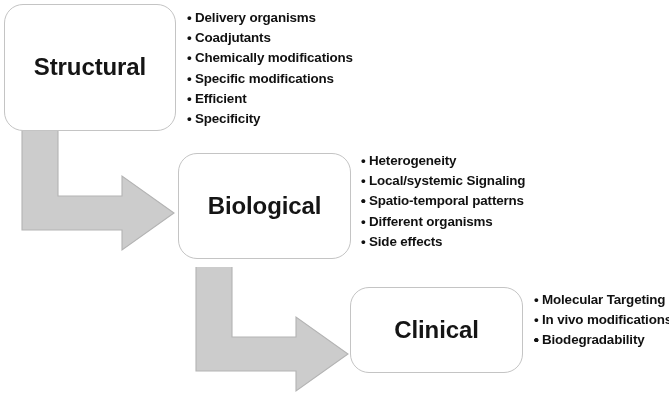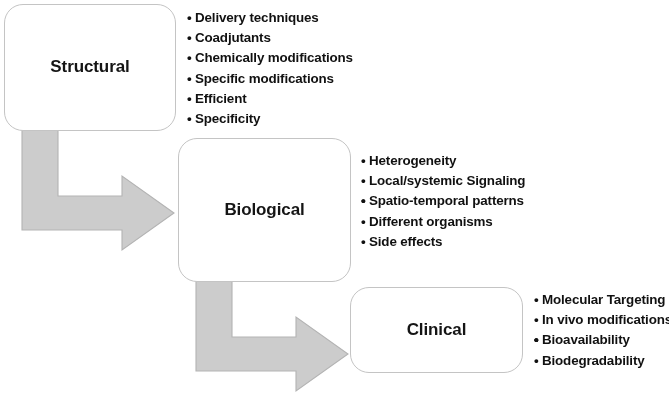--- a/index.html
+++ b/index.html
@@ -22,30 +22,30 @@
     box-sizing: border-box;
     background: #ffffff;
     border: 1.1px solid #c4c4c4;
     border-radius: 19px;
     display: flex;
     align-items: center;
     justify-content: center;
     z-index: 3;
   }
   .stage-title {
-    font-size: 17px;
+    font-size: 24px;
     font-weight: bold;
     color: #151515;
     letter-spacing: -0.1px;
     text-align: center;
     line-height: 1.1;
   }
 
   #box-structural { left: 4px;   top: 4px;   width: 172px; height: 127px; }
-  #box-biological { left: 178px; top: 138px; width: 173px; height: 144px; }
+  #box-biological { left: 178px; top: 153px; width: 173px; height: 106px; }
   #box-clinical   { left: 350px; top: 287px; width: 173px; height: 86px; }
 
   
   .bullet-list {
     position: absolute;
     margin: 0;
     padding: 0;
     list-style: none;
     z-index: 4;
   }
@@ -91,21 +91,21 @@
 
   <svg id="arrow-biological-clinical" class="elbow-arrow" width="162" height="126" viewBox="0 0 162 126">
     <path d="M 4 4 L 40 4 L 40 84 L 104 84 L 104 64 L 156 101 L 104 138 L 104 118 L 4 118 Z" fill="#cccccc" stroke="#b3b3b3" stroke-width="1.1" stroke-linejoin="miter" transform="translate(0,-14)"></path>
   </svg>
 
   <div id="box-structural" class="stage-box">
     <span class="stage-title">Structural</span>
   </div>
 
   <ul id="list-structural" class="bullet-list">
-    <li><span class="bullet-dot">•</span><span>Delivery techniques</span></li>
+    <li><span class="bullet-dot">•</span><span>Delivery organisms</span></li>
     <li><span class="bullet-dot">•</span><span>Coadjutants</span></li>
     <li><span class="bullet-dot">•</span><span>Chemically modifications</span></li>
     <li><span class="bullet-dot">•</span><span>Specific modifications</span></li>
     <li><span class="bullet-dot">•</span><span>Efficient</span></li>
     <li><span class="bullet-dot">•</span><span>Specificity</span></li>
   </ul>
 
   <div id="box-biological" class="stage-box">
     <span class="stage-title">Biological</span>
   </div>
@@ -121,17 +121,17 @@
 
   <div id="box-clinical" class="stage-box">
     <span class="stage-title">Clinical</span>
   </div>
 
   <ul id="list-clinical" class="bullet-list">
     <li><span class="bullet-dot">•</span><span>Molecular Targeting</span></li>
     <li><span class="bullet-dot">•</span><span>In vivo modifications</span></li>
     <li><span class="bullet-dot">•</span></li>
     <li><span class="bullet-dot">•</span></li>
-    <li><span class="bullet-dot">•</span><span>Bioavailability</span></li>
+    <li><span class="bullet-dot">•</span></li>
     <li><span class="bullet-dot">•</span><span>Biodegradability</span></li>
   </ul>
 
 </div>
 
 </body></html>

